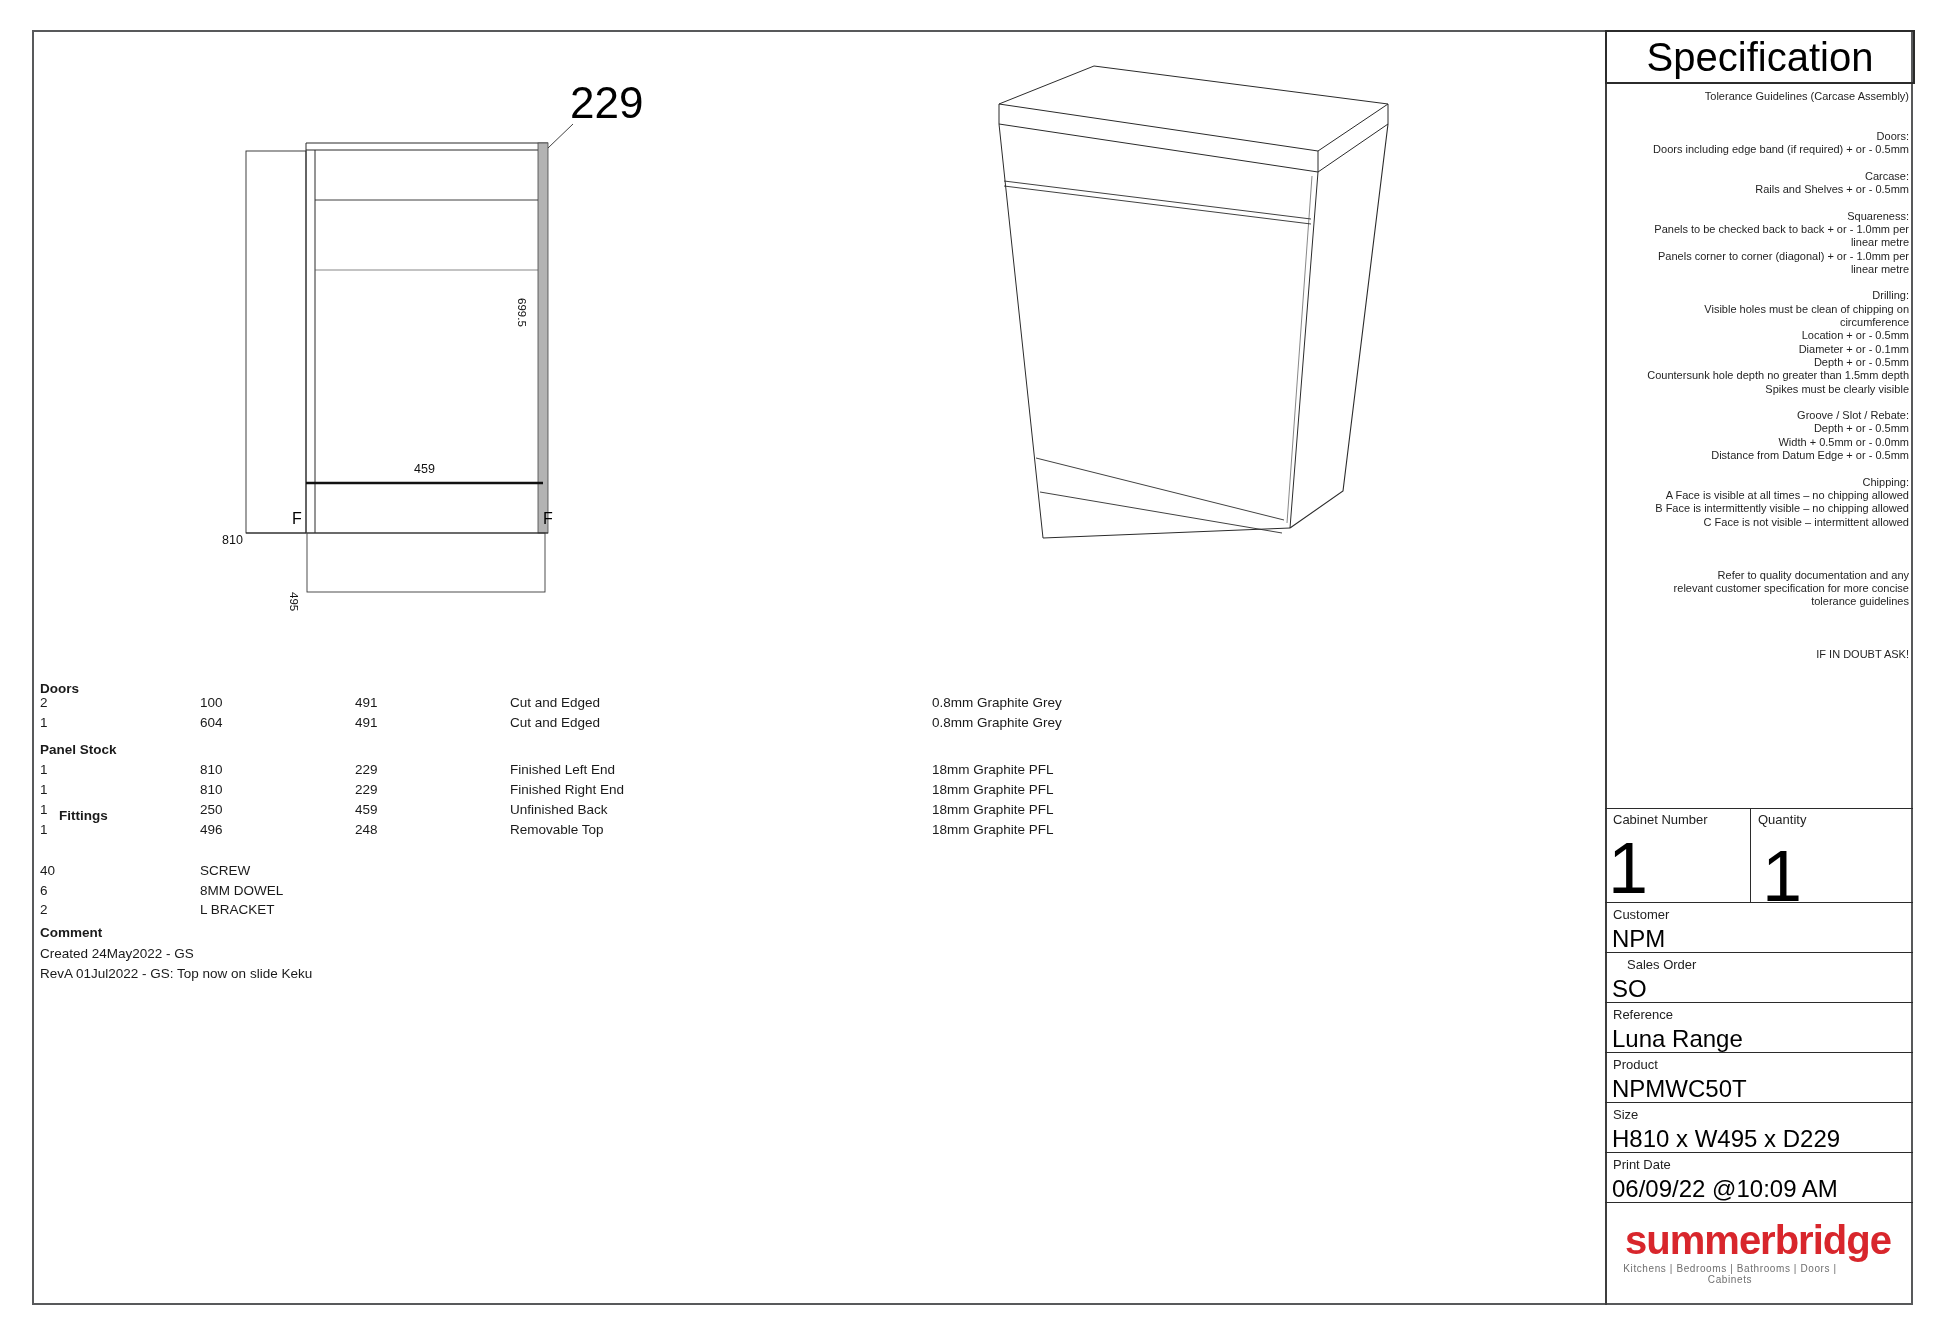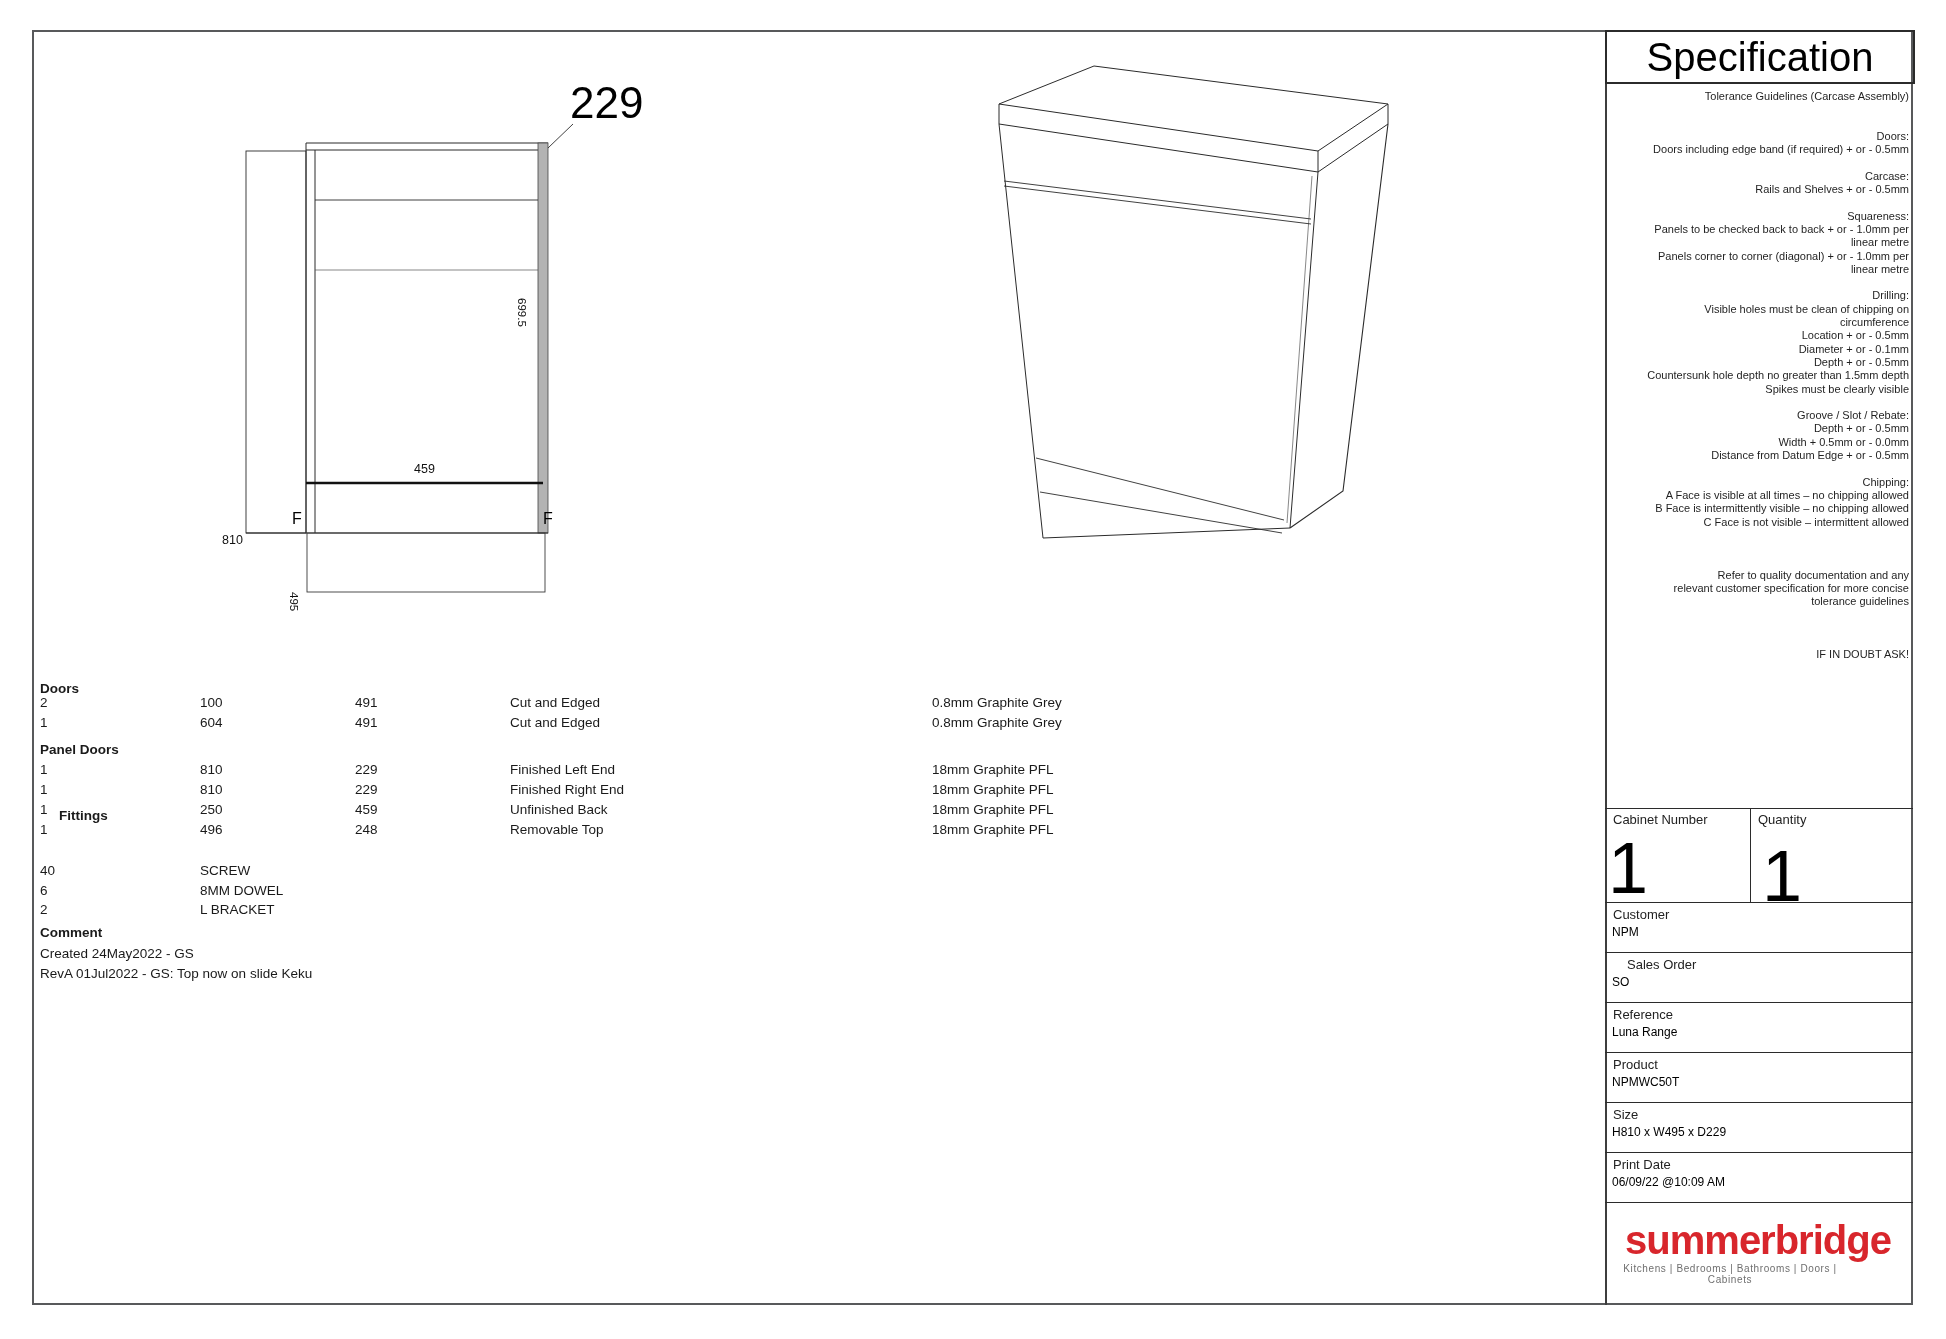--- a/index.html
+++ b/index.html
@@ -9,21 +9,21 @@
   
   .sheet-border{left:32px;top:30px;width:1877px;height:1271px;border:2px solid #58595b;}
   .panel-divider{left:1605px;top:30px;width:0;height:1275px;border-left:2px solid #3d3d3d;}
   
   .spec-title-box{left:1605px;top:30px;width:306px;height:50px;border:2px solid #2b2b2b;display:flex;align-items:center;justify-content:center;}
   .spec-title{font-size:40px;letter-spacing:0px;color:#000;}
   .tolerance{left:1613px;top:90px;width:296px;font-size:11px;line-height:13.3px;white-space:pre-wrap;color:#1f1f1f;text-align:right;}
   .hline{border-top:1.5px solid #2b2b2b;height:0;}
   .vline{border-left:1.5px solid #2b2b2b;width:0;}
   .field-label{font-size:13px;color:#222;}
-  .field-value{font-size:12px;color:#000;}
+  .field-value{font-size:24px;color:#000;}
   .bignum{font-size:72px;line-height:1;color:#000;}
   .logo{left:1605px;top:1218px;width:306px;text-align:center;font-size:40px;font-weight:bold;letter-spacing:-1px;}
   .tagline{left:1605px;top:1263px;width:250px;text-align:center;font-size:10px;color:#6f6f6f;letter-spacing:0.6px;}
   
   .tbl-row{left:40px;width:1540px;height:20px;font-size:13.5px;}
   .tbl-row span{position:absolute;top:0;white-space:nowrap;}
   .c0{left:0;} .c1{left:160px;} .c2{left:315px;} .c3{left:470px;} .c4{left:892px;}
   .sec-head{font-weight:bold;font-size:13.5px;}
   .cmt{left:40px;font-size:13.5px;line-height:19.8px;white-space:pre-wrap;}
   
@@ -99,21 +99,21 @@
     <span class="c4">0.8mm Graphite Grey</span>
   </div>
   <div class="abs tbl-row" style="top:715px;">
     <span class="c0">1</span>
     <span class="c1">604</span>
     <span class="c2">491</span>
     <span class="c3">Cut and Edged</span>
     <span class="c4">0.8mm Graphite Grey</span>
   </div>
 
-  <div class="abs sec-head" style="left:40px;top:742px;">Panel Doors</div>
+  <div class="abs sec-head" style="left:40px;top:742px;">Panel Stock</div>
   <div class="abs tbl-row" style="top:762px;">
     <span class="c0">1</span>
     <span class="c1">810</span>
     <span class="c2">229</span>
     <span class="c3">Finished Left End</span>
     <span class="c4">18mm Graphite PFL</span>
   </div>
   <div class="abs tbl-row" style="top:782px;">
     <span class="c0">1</span>
     <span class="c1">810</span>

